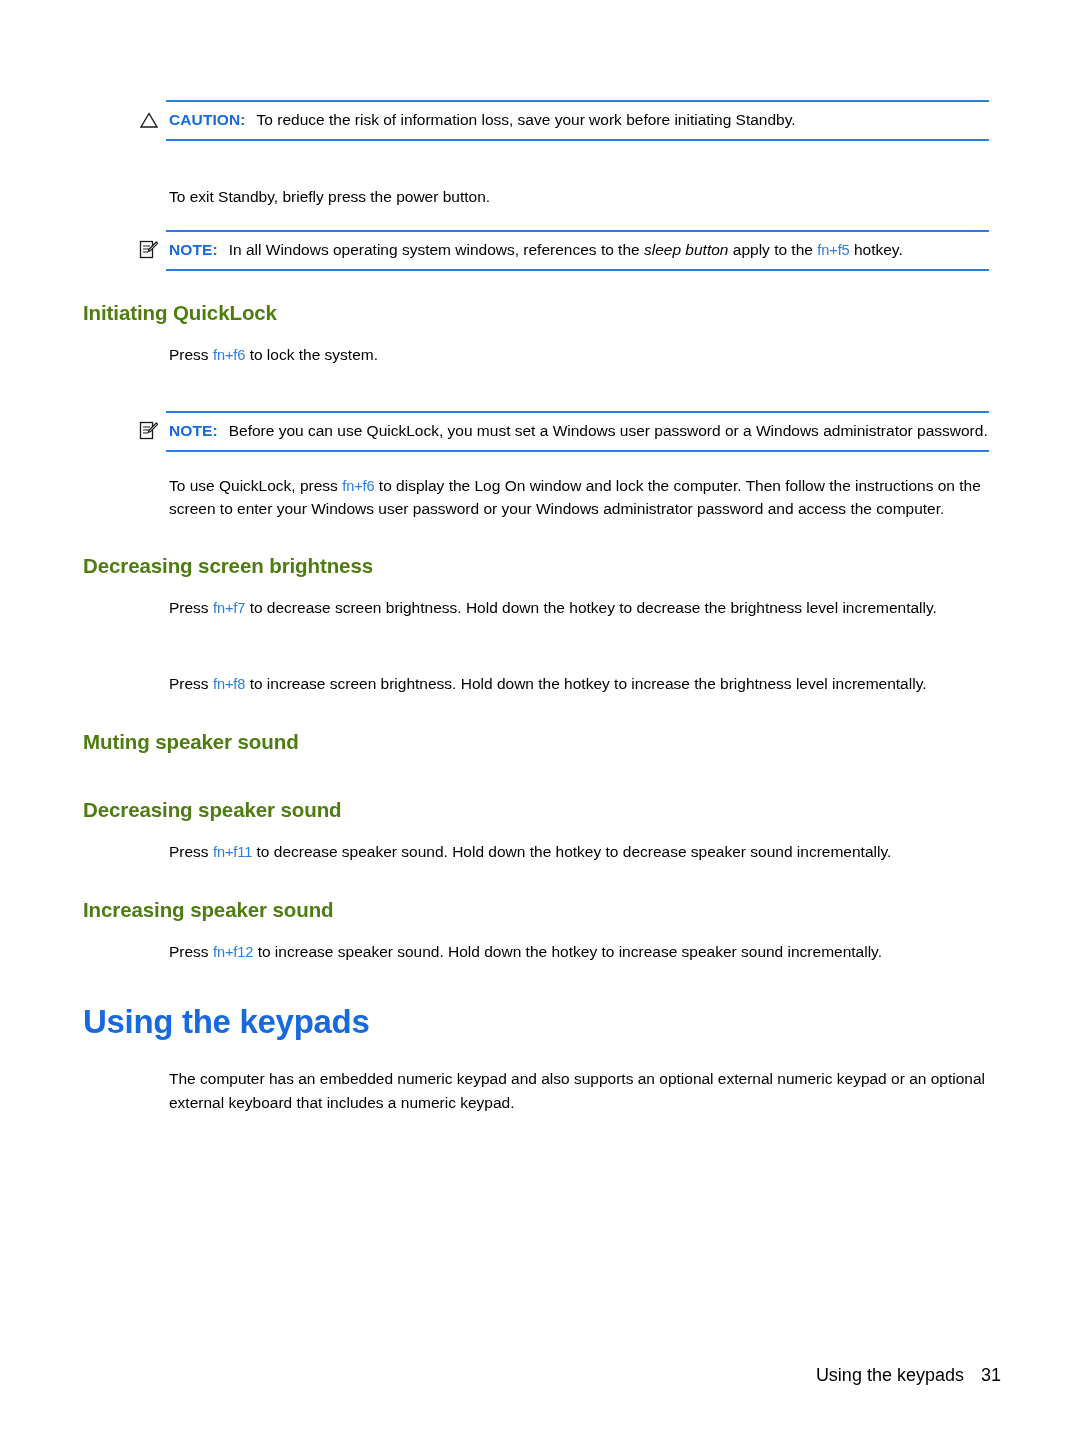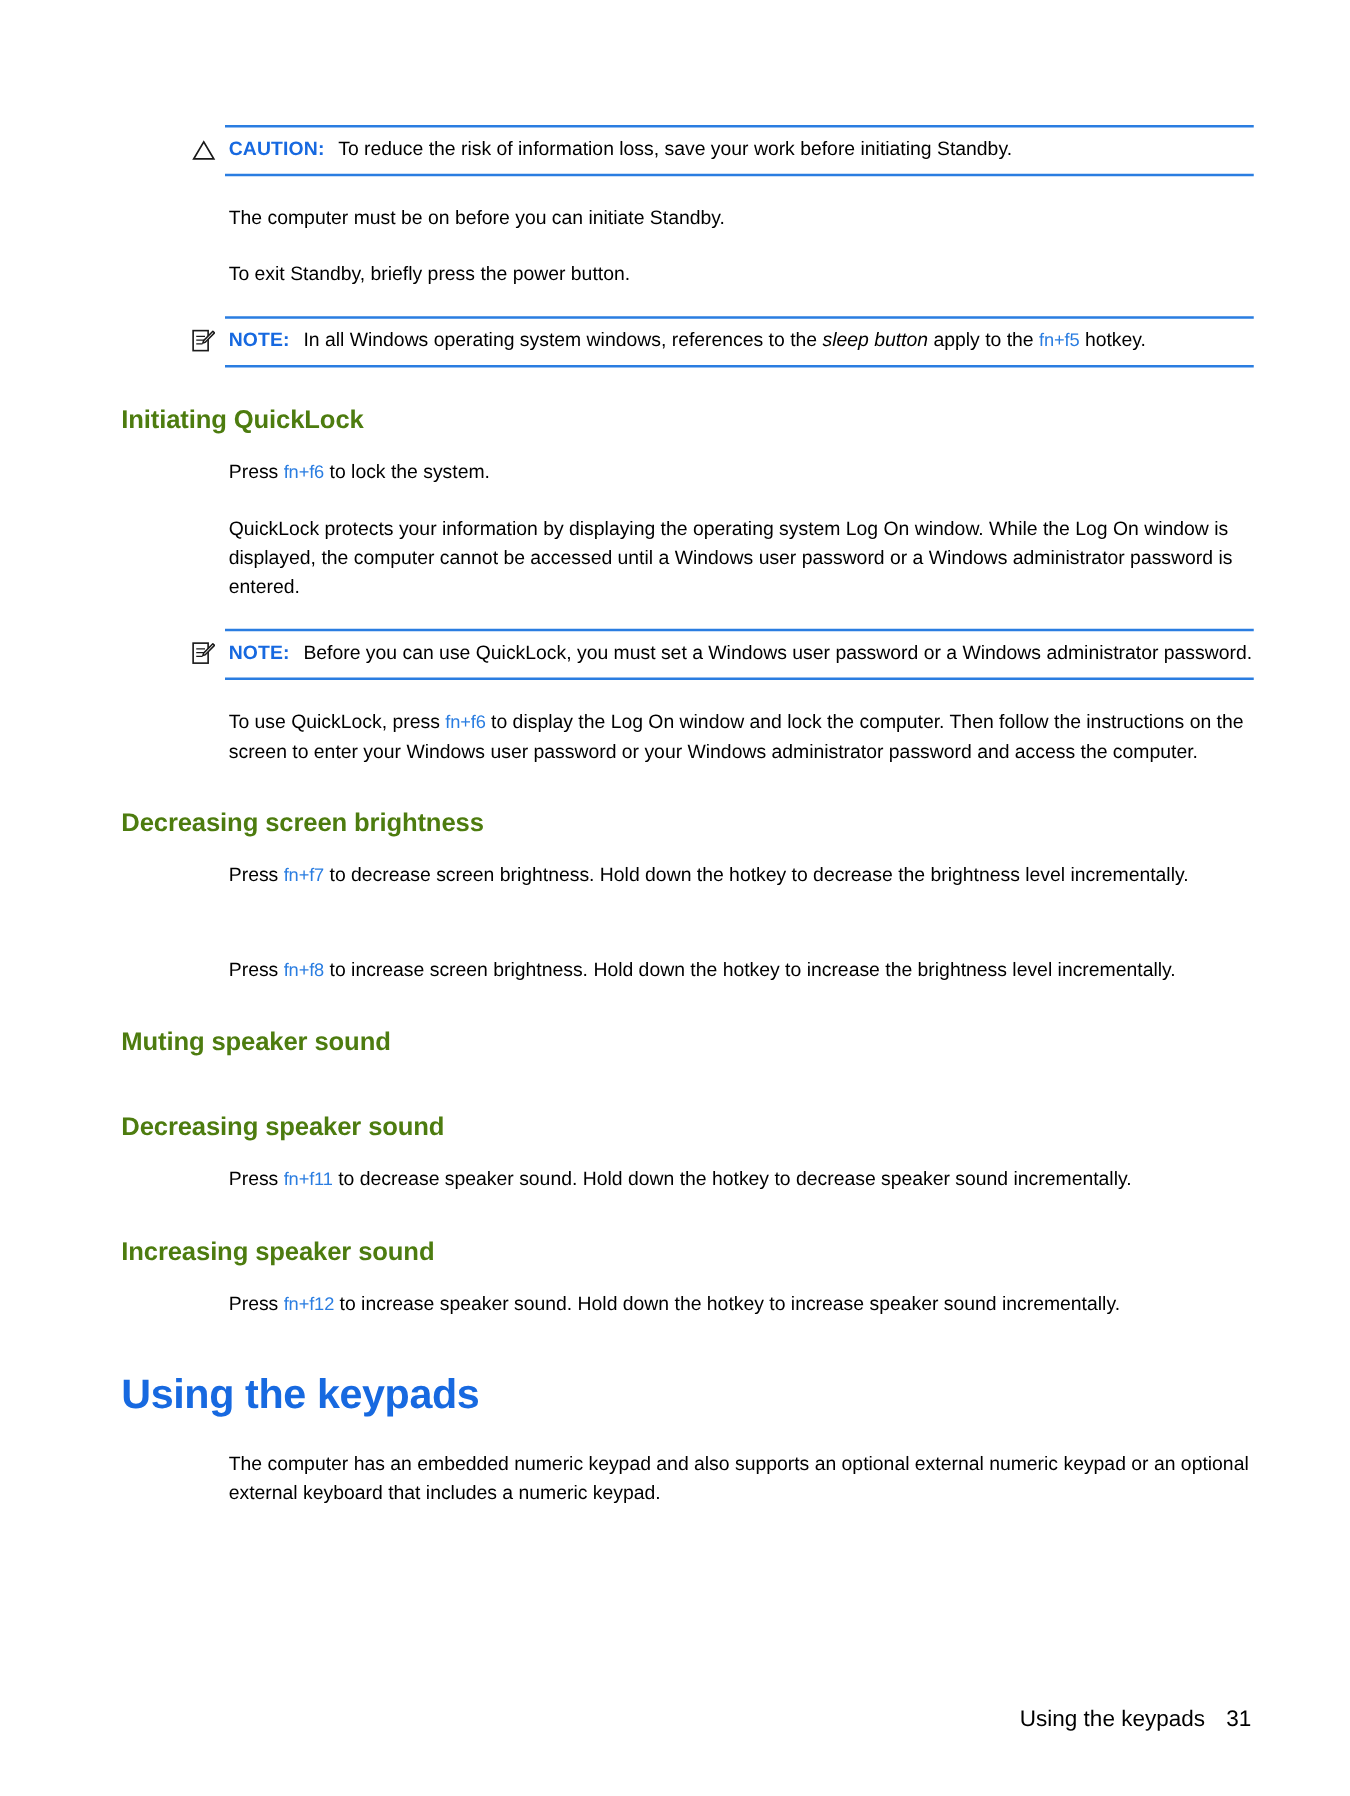--- a/index.html
+++ b/index.html
@@ -20,21 +20,21 @@
   .page {
     position: relative;
     width: 1080px;
     height: 1437px;
     box-sizing: border-box;
   }
 
   
   .content {
     position: absolute;
-    left: 97px;
+    left: 83px;
     top: 100px;
     width: 906px;
   }
 
   
   .admon {
     position: relative;
     margin: 0 0 0 0;
     padding-left: 86px;   
     min-height: 28px;
@@ -140,21 +140,20 @@
         </svg>
       </div>
       <div class="admon-body">
         <span class="admon-label">CAUTION:</span><span class="admon-gap"></span><span>To reduce the risk of information loss, save your work before initiating Standby.</span>
       </div>
       <div class="rule-bottom"></div>
     </div>
 
     <div class="sp-22"></div>
 
-    <p class="body">The computer must be on before you can initiate Standby.</p>
 
     <div class="sp-22"></div>
 
     <p class="body">To exit Standby, briefly press the power button.</p>
 
     <div class="sp-22"></div>
 
     <div class="admon">
       <div class="rule-top"></div>
       <div class="icon-wrap">
@@ -175,21 +174,20 @@
     <div class="sp-30"></div>
 
     <h2 class="h2">Initiating QuickLock</h2>
 
     <div class="sp-18"></div>
 
     <p class="body"><span>Press</span> <span class="hotkey">fn+f6</span> <span>to lock the system.</span></p>
 
     <div class="sp-22"></div>
 
-    <p class="body">QuickLock protects your information by displaying the operating system Log On window. While the Log On window is displayed, the computer cannot be accessed until a Windows user password or a Windows administrator password is entered.</p>
 
     <div class="sp-22"></div>
 
     <div class="admon">
       <div class="rule-top"></div>
       <div class="icon-wrap">
         <svg width="20" height="21" viewBox="0 0 20 21" aria-hidden="true">
           <rect x="2.5" y="2.5" width="12" height="16" fill="#ffffff" stroke="#1a1a1a" stroke-width="1.3"></rect>
           <line x1="5" y1="7" x2="12" y2="7" stroke="#1a1a1a" stroke-width="1"></line>
           <line x1="5" y1="10" x2="12" y2="10" stroke="#1a1a1a" stroke-width="1"></line>

